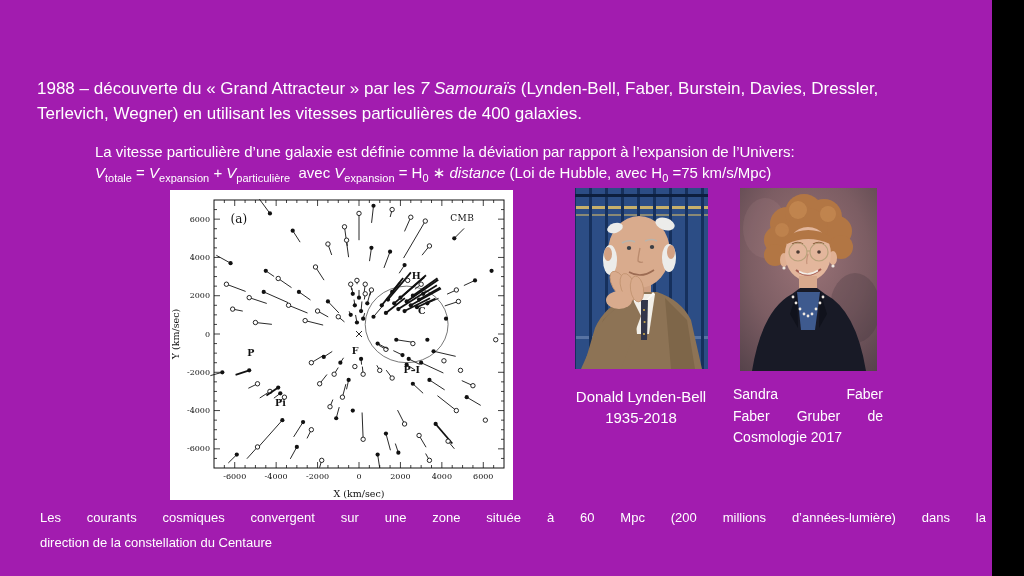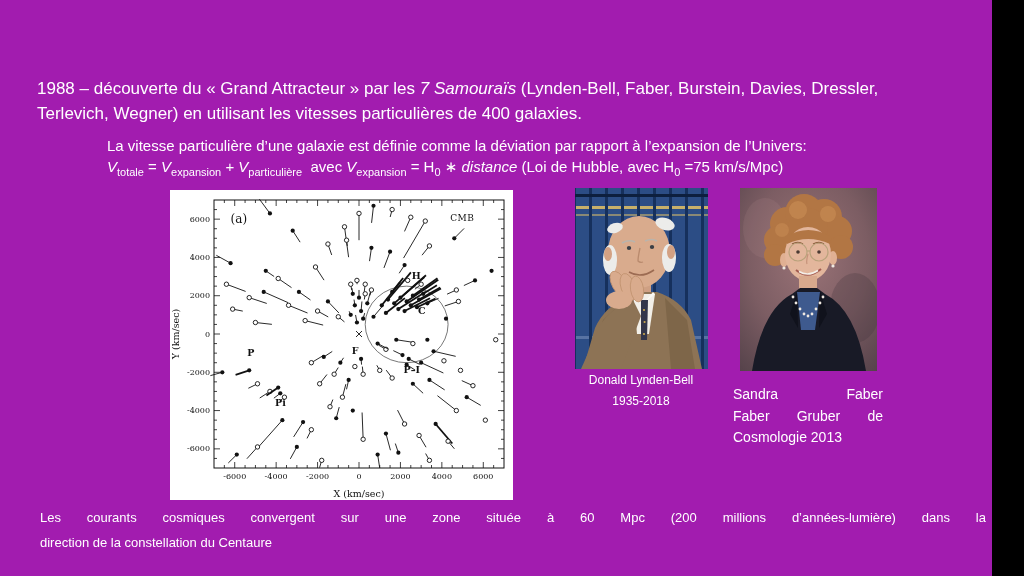--- a/index.html
+++ b/index.html
@@ -1,29 +1,29 @@
 <!DOCTYPE html>
 <html><head>
 <meta charset="utf-8">
 <style>
   html,body{margin:0;padding:0;background:#000;}
   .slide{position:relative;width:992px;height:576px;background:#a21caf;overflow:hidden;
          font-family:"Liberation Sans",sans-serif;color:#fff;}
   .title-block{position:absolute;left:37px;top:76px;width:960px;font-size:17px;line-height:25px;}
   .it{font-style:italic;}
-  .def-block{position:absolute;left:95px;top:135px;width:910px;font-size:15px;line-height:21px;margin-left:12px;}
+  .def-block{position:absolute;left:95px;top:141px;width:910px;font-size:15px;line-height:21px;}
   .formula{white-space:pre-wrap;font-size:15px;line-height:22px;}
   .formula sub{font-size:11px;}
   .figure-wrap{position:absolute;left:170px;top:190px;width:343px;height:310px;background:#fff;}
   .figure-wrap svg{display:block;}
   .photo{position:absolute;display:block;}
   .photo-lyndenbell{left:575px;top:188px;width:133px;height:181px;}
   .photo-faber{left:740px;top:188px;width:137px;height:183px;}
-  .caption-1{position:absolute;left:561px;top:370px;width:160px;text-align:center;
-             font-size:12px;line-height:21px;}
+  .caption-1{position:absolute;left:561px;top:386px;width:160px;text-align:center;
+             font-size:15px;line-height:21px;}
   .caption-2{position:absolute;left:733px;top:384px;width:150px;font-size:14px;line-height:21.5px;}
   .caption-2 .just{text-align:justify;text-align-last:justify;}
   .footer-block{position:absolute;left:40px;top:505px;width:946px;font-size:13px;line-height:25px;}
   .footer-block .just{text-align:justify;text-align-last:justify;}
 </style>
 </head>
 <body>
 
 <div class="slide">
 
@@ -517,21 +517,21 @@
   </svg>
 
   <div class="caption-1">
     <div>Donald Lynden-Bell</div>
     <div>1935-2018</div>
   </div>
 
   <div class="caption-2">
     <div class="just">Sandra Faber</div>
     <div class="just">Faber Gruber de</div>
-    <div>Cosmologie 2013</div>
+    <div>Cosmologie 2017</div>
   </div>
 
   <div class="footer-block">
     <div class="just">Les courants cosmiques convergent sur une zone située à 60 Mpc (200 millions d’années-lumière) dans la</div>
     <div>direction de la constellation du Centaure</div>
   </div>
 
 </div>
 
 </body></html>

